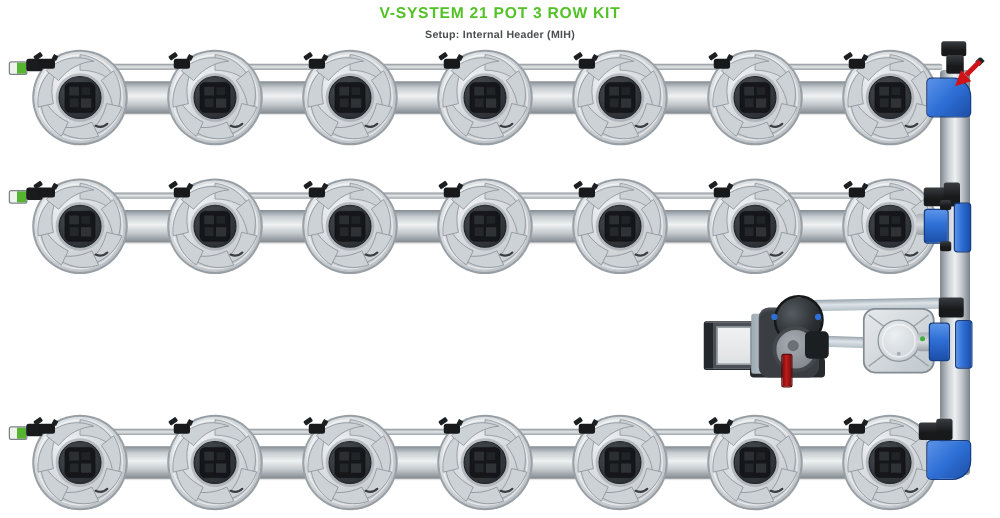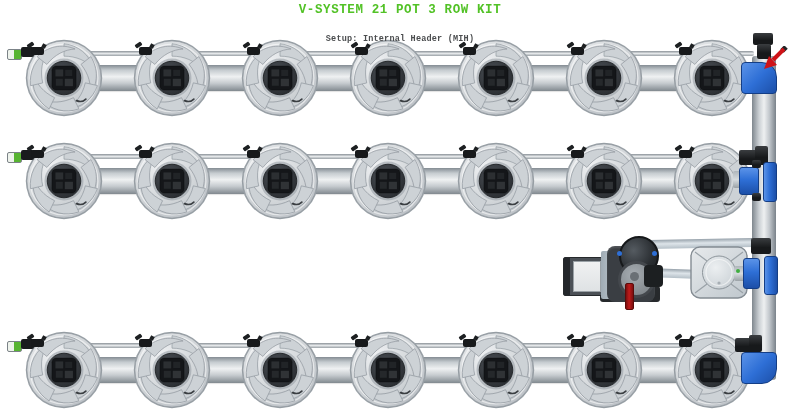--- a/index.html
+++ b/index.html
@@ -1,20 +1,20 @@
 <!DOCTYPE html>
 <html><head>
 <meta charset="utf-8">
 <style>
   html,body{margin:0;padding:0;background:#fff;}
   body{width:800px;height:414px;overflow:hidden;font-family:"Liberation Sans",sans-serif;}
-  .stage{position:relative;width:800px;height:310px;background:#fff;font-family:Liberation Mono, monospace;}
+  .stage{position:relative;width:800px;height:310px;background:#fff;}
   .hdr{position:absolute;top:3px;left:0;right:0;text-align:center;z-index:6;}
   .title{font-size:12.5px;font-weight:bold;letter-spacing:.6px;color:#52c226;}
-  .subtitle{font-size:8.5px;font-weight:bold;letter-spacing:.2px;color:#4b4d4f;margin-top:17px;}
+  .subtitle{font-size:8.5px;font-weight:bold;letter-spacing:.2px;color:#4b4d4f;margin-top:5px;}
   #rows-layer,.row{position:absolute;inset:0;}
   .row>*{position:absolute;}
   .pipe-h{background:linear-gradient(180deg,#848c93 0%,#c6ccd0 20%,#eff1f2 45%,#c6cbcf 70%,#81898f 100%);border-radius:3px;z-index:1;box-shadow:0 1px 1px rgba(0,0,0,.12);}
   .pipe-thin{background:linear-gradient(180deg,#8b9298,#e4e7e9 50%,#9aa1a6);border-radius:2px;z-index:1;}
   .pot{position:absolute;z-index:2;}
   .dripper{background:#17191b;border-radius:2px;z-index:3;}
   .dripper::after{content:"";position:absolute;left:-4px;top:-4px;width:7px;height:4px;background:#1d2022;transform:rotate(-35deg);border-radius:1px;}
   .dripper::before{content:"";position:absolute;right:-2px;top:-3px;width:4px;height:4px;background:#1d2022;transform:rotate(30deg);}
   .cap-green{background:linear-gradient(90deg,#eef3ec 0 45%,#57b431 45% 100%);border:1px solid #7b8287;border-radius:2px;z-index:3;}
   .fitting-black-small{background:#191b1d;border-radius:2px;z-index:3;}

